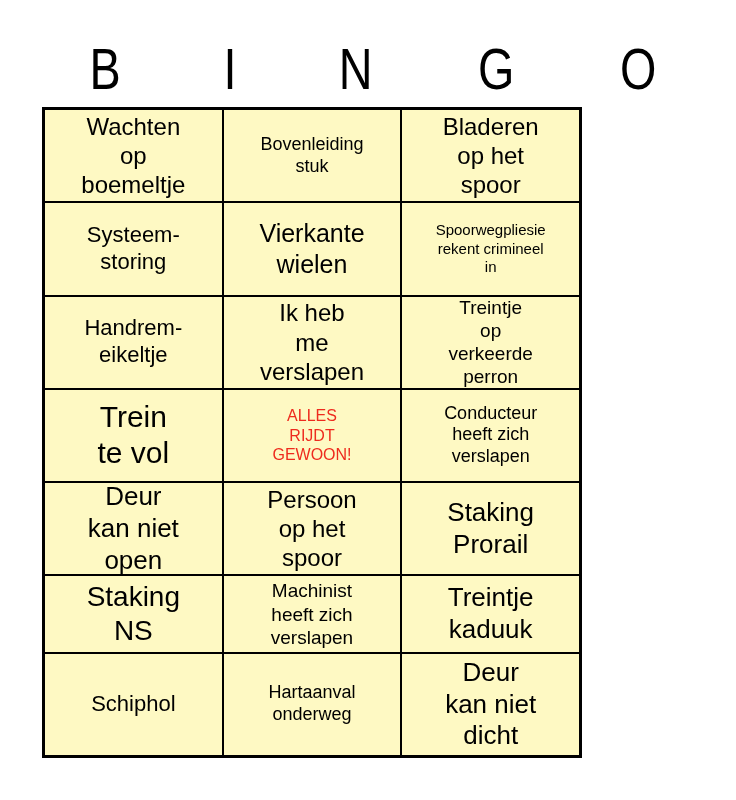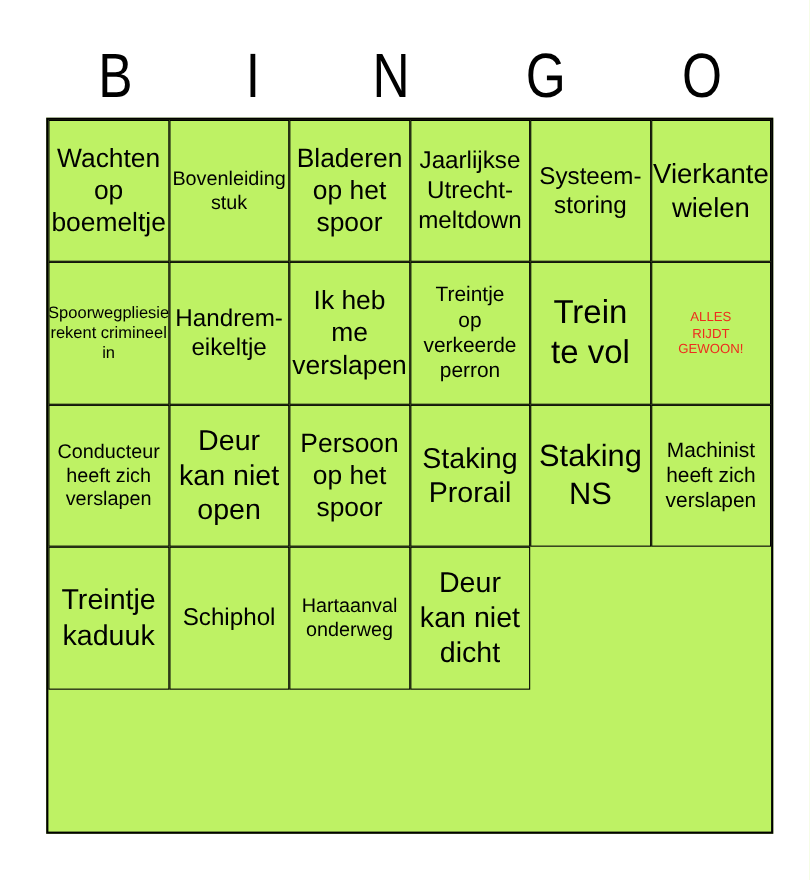--- a/index.html
+++ b/index.html
@@ -26,46 +26,46 @@
     font-weight: 400;
     transform: scaleX(0.82);
     transform-origin: center bottom;
     display: inline-block;
   }
 
   
   .bingo-grid {
     position: absolute;
     top: 107px; left: 42px;
-    width: 661px; height: 651px;
+    width: 540px; height: 651px;
     display: grid;
-    grid-template-columns: repeat(6, 1fr);
+    grid-template-columns: repeat(3, 1fr);
     grid-template-rows: repeat(5, 1fr);
     border: 2px solid #000000;
-    background: #bef264;
+    background: #fef9c3;
   }
   .cell {
     border: 1px solid #000000;
     display: flex;
     align-items: center;
     justify-content: center;
     text-align: center;
     padding: 3px;
     overflow: hidden;
   }
   .cell-text {
     white-space: pre-line;
     line-height: 1.22;
   }
   .red .cell-text { color: var(--accent-red, #ee2b1e); }
 
   .fs14 { font-size: 15px; }
   .fs18 { font-size: 18px; }
   .fs19 { font-size: 19px; }
-  .fs20 { font-size: 12px; }
+  .fs20 { font-size: 16px; }
   .fs22 { font-size: 22px; }
   .fs24 { font-size: 24px; }
   .fs25 { font-size: 25px; }
   .fs26 { font-size: 26px; }
   .fs28 { font-size: 28px; }
   .fs42 { font-size: 30px; line-height: 1.32; }
 </style>
 </head>
 <body>
 
@@ -87,25 +87,20 @@
 boemeltje</span>
       </div>
     <div class="cell fs18">
         <span class="cell-text">Bovenleiding
 stuk</span>
       </div>
     <div class="cell fs24">
         <span class="cell-text">Bladeren
 op het
 spoor</span>
-      </div>
-    <div class="cell fs22">
-        <span class="cell-text">Jaarlijkse
-Utrecht-
-meltdown</span>
       </div>
     <div class="cell fs22">
         <span class="cell-text">Systeem-
 storing</span>
       </div>
 
     <div class="cell fs25">
         <span class="cell-text">Vierkante
 wielen</span>
       </div>

